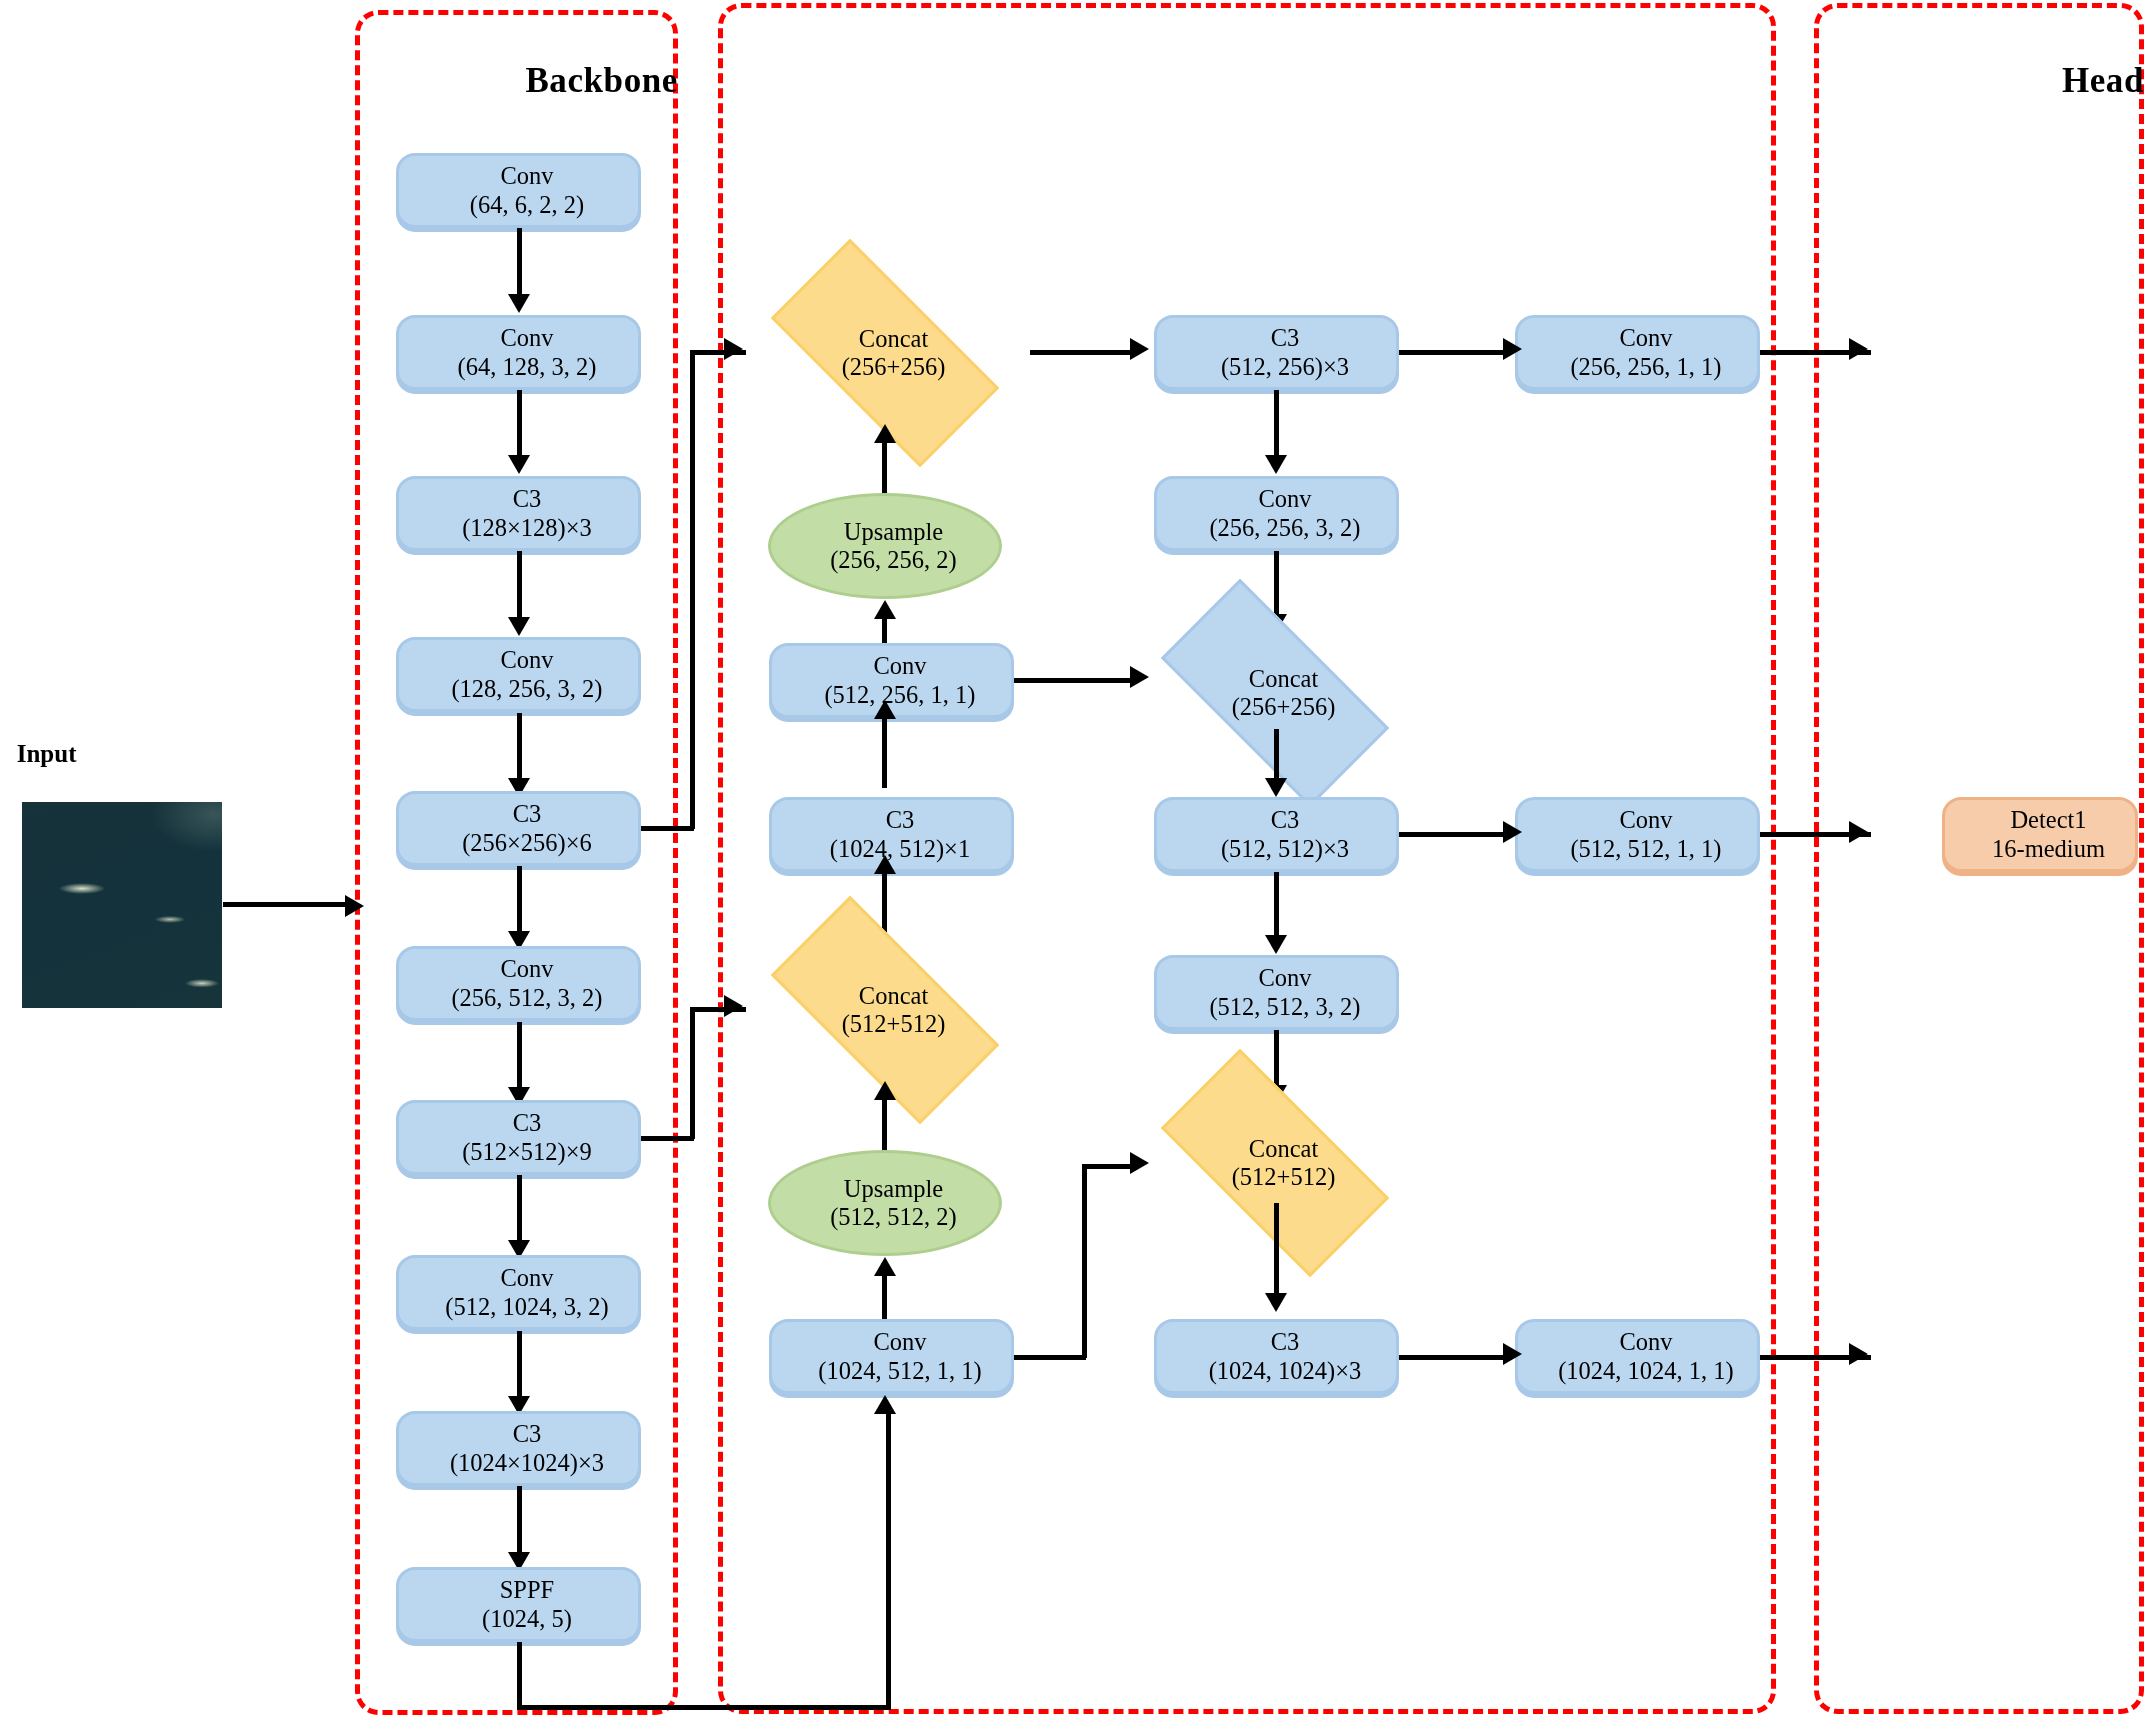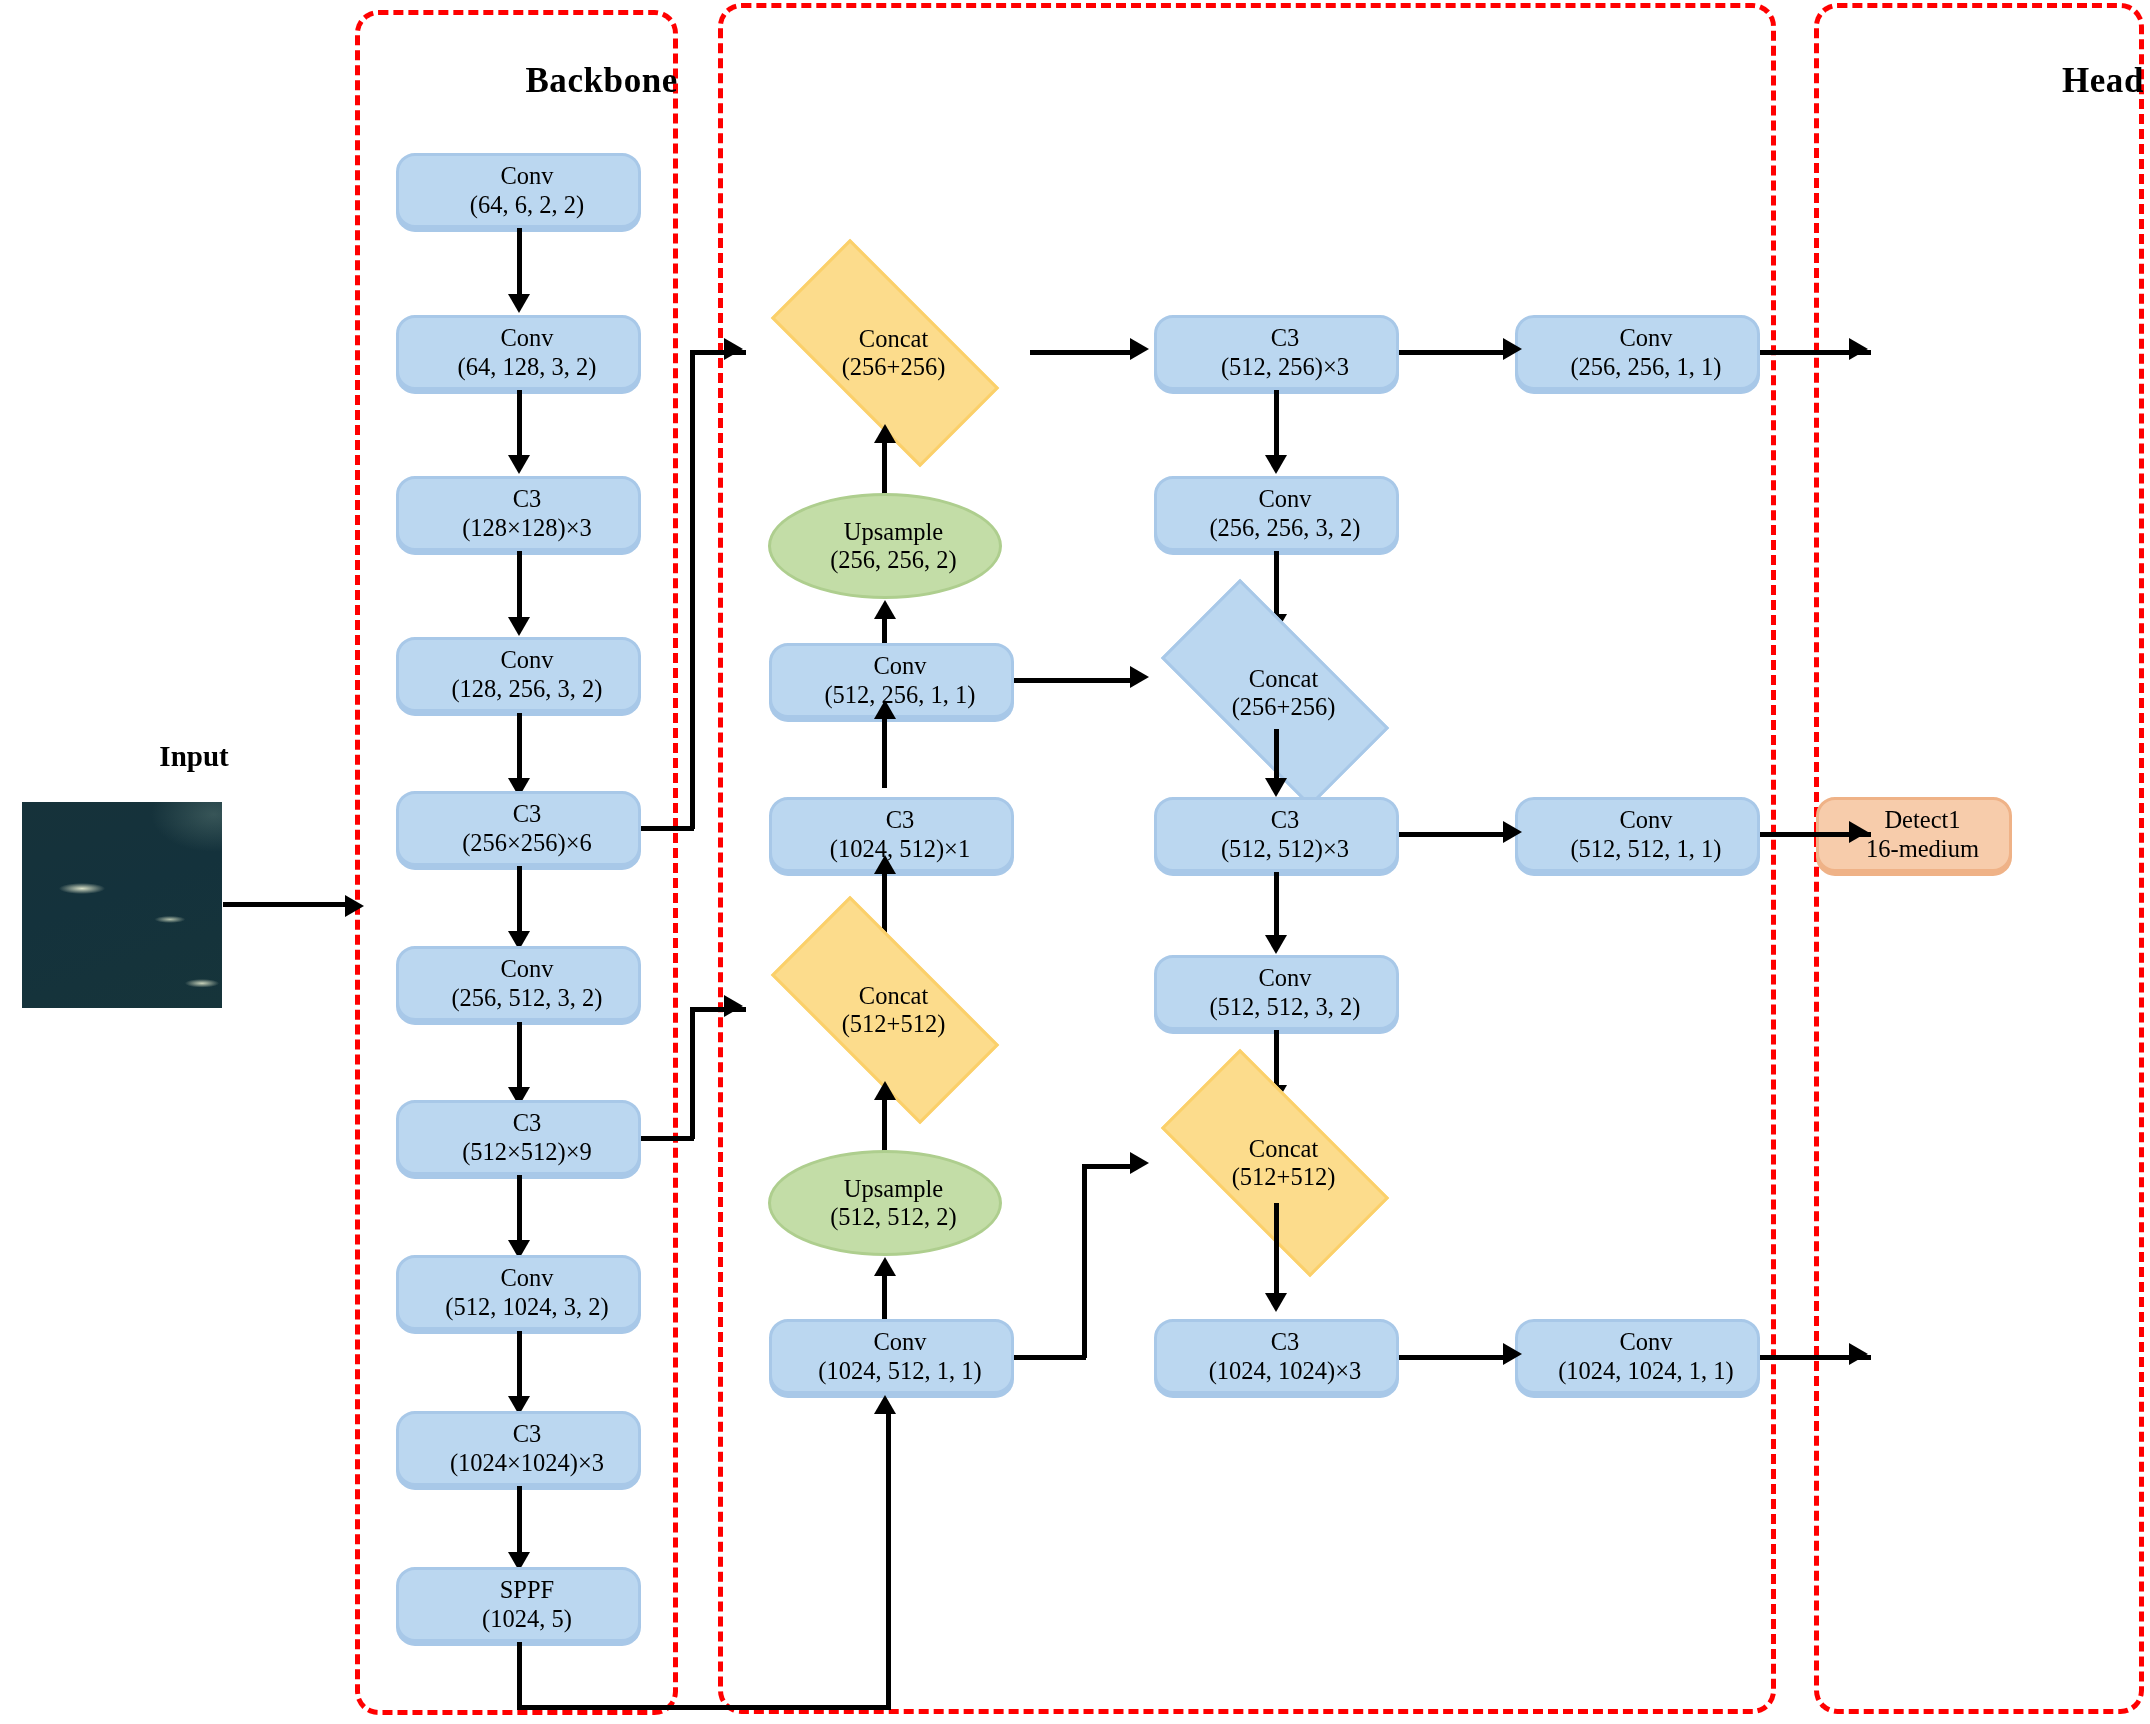--- a/index.html
+++ b/index.html
@@ -36,21 +36,21 @@
   
   .seg{position:absolute;background:#000;}
   .seg.h{height:5px;}
   .seg.v{width:5px;}
   .arrow{position:absolute;width:0;height:0;}
   .arrow.down{border-left:11.7px solid transparent;border-right:11.7px solid transparent;border-top:19px solid #000;}
   .arrow.up{border-left:11.7px solid transparent;border-right:11.7px solid transparent;border-bottom:19px solid #000;}
   .arrow.right{border-top:11.7px solid transparent;border-bottom:11.7px solid transparent;border-left:19px solid #000;}
 
   
-  .input-label{position:absolute;font-weight:bold;font-size:29px;color:#000;text-align:right;
+  .input-label{position:absolute;font-weight:bold;font-size:25px;color:#000;text-align:left;
                font-family:"Liberation Serif", serif;}
   .input-img{position:absolute;overflow:hidden;
       background:
         radial-gradient(ellipse 33px 7.8px at 30% 42%, rgba(226,232,205,.95) 0%, rgba(226,232,205,0) 70%),
         radial-gradient(ellipse 22px 5px at 74% 57%, rgba(205,216,190,.85) 0%, rgba(205,216,190,0) 70%),
         radial-gradient(ellipse 24.5px 6.1px at 90% 88%, rgba(219,227,200,.9) 0%, rgba(219,227,200,0) 70%),
         radial-gradient(ellipse 84px 50px at 96% 6%, rgba(120,150,140,.35) 0%, rgba(120,150,140,0) 75%),
         linear-gradient(160deg,#16323a 0%,#14323c 45%,#16343a 100%);
   }
 </style>
@@ -251,21 +251,21 @@
   </div>
   <div class="node box" style="left:1515px;top:797px;width:245px;height:75px;">
     <span class="l1">Conv</span>
     <span class="l2">(512,  512,  1,  1)</span>
   </div>
   <div class="node box" style="left:1515px;top:1319px;width:245px;height:75px;">
     <span class="l1">Conv</span>
     <span class="l2">(1024,  1024,  1,  1)</span>
   </div>
 
-  <div class="node box-orange" style="left:1816px;top:797px;width:196px;height:75px;">
+  <div class="node box-orange" style="left:1942px;top:797px;width:196px;height:75px;">
     <span class="l1">Detect1</span>
     <span class="l2">16-medium</span>
   </div>
 
   <div class="seg h" style="left:1030px;top:350px;width:105px;"></div>
   <div class="arrow right" style="left:1130px;top:338px;"></div>
 
   <div class="seg h" style="left:1399px;top:350px;width:111px;"></div>
   <div class="arrow right" style="left:1503px;top:338px;"></div>
 

